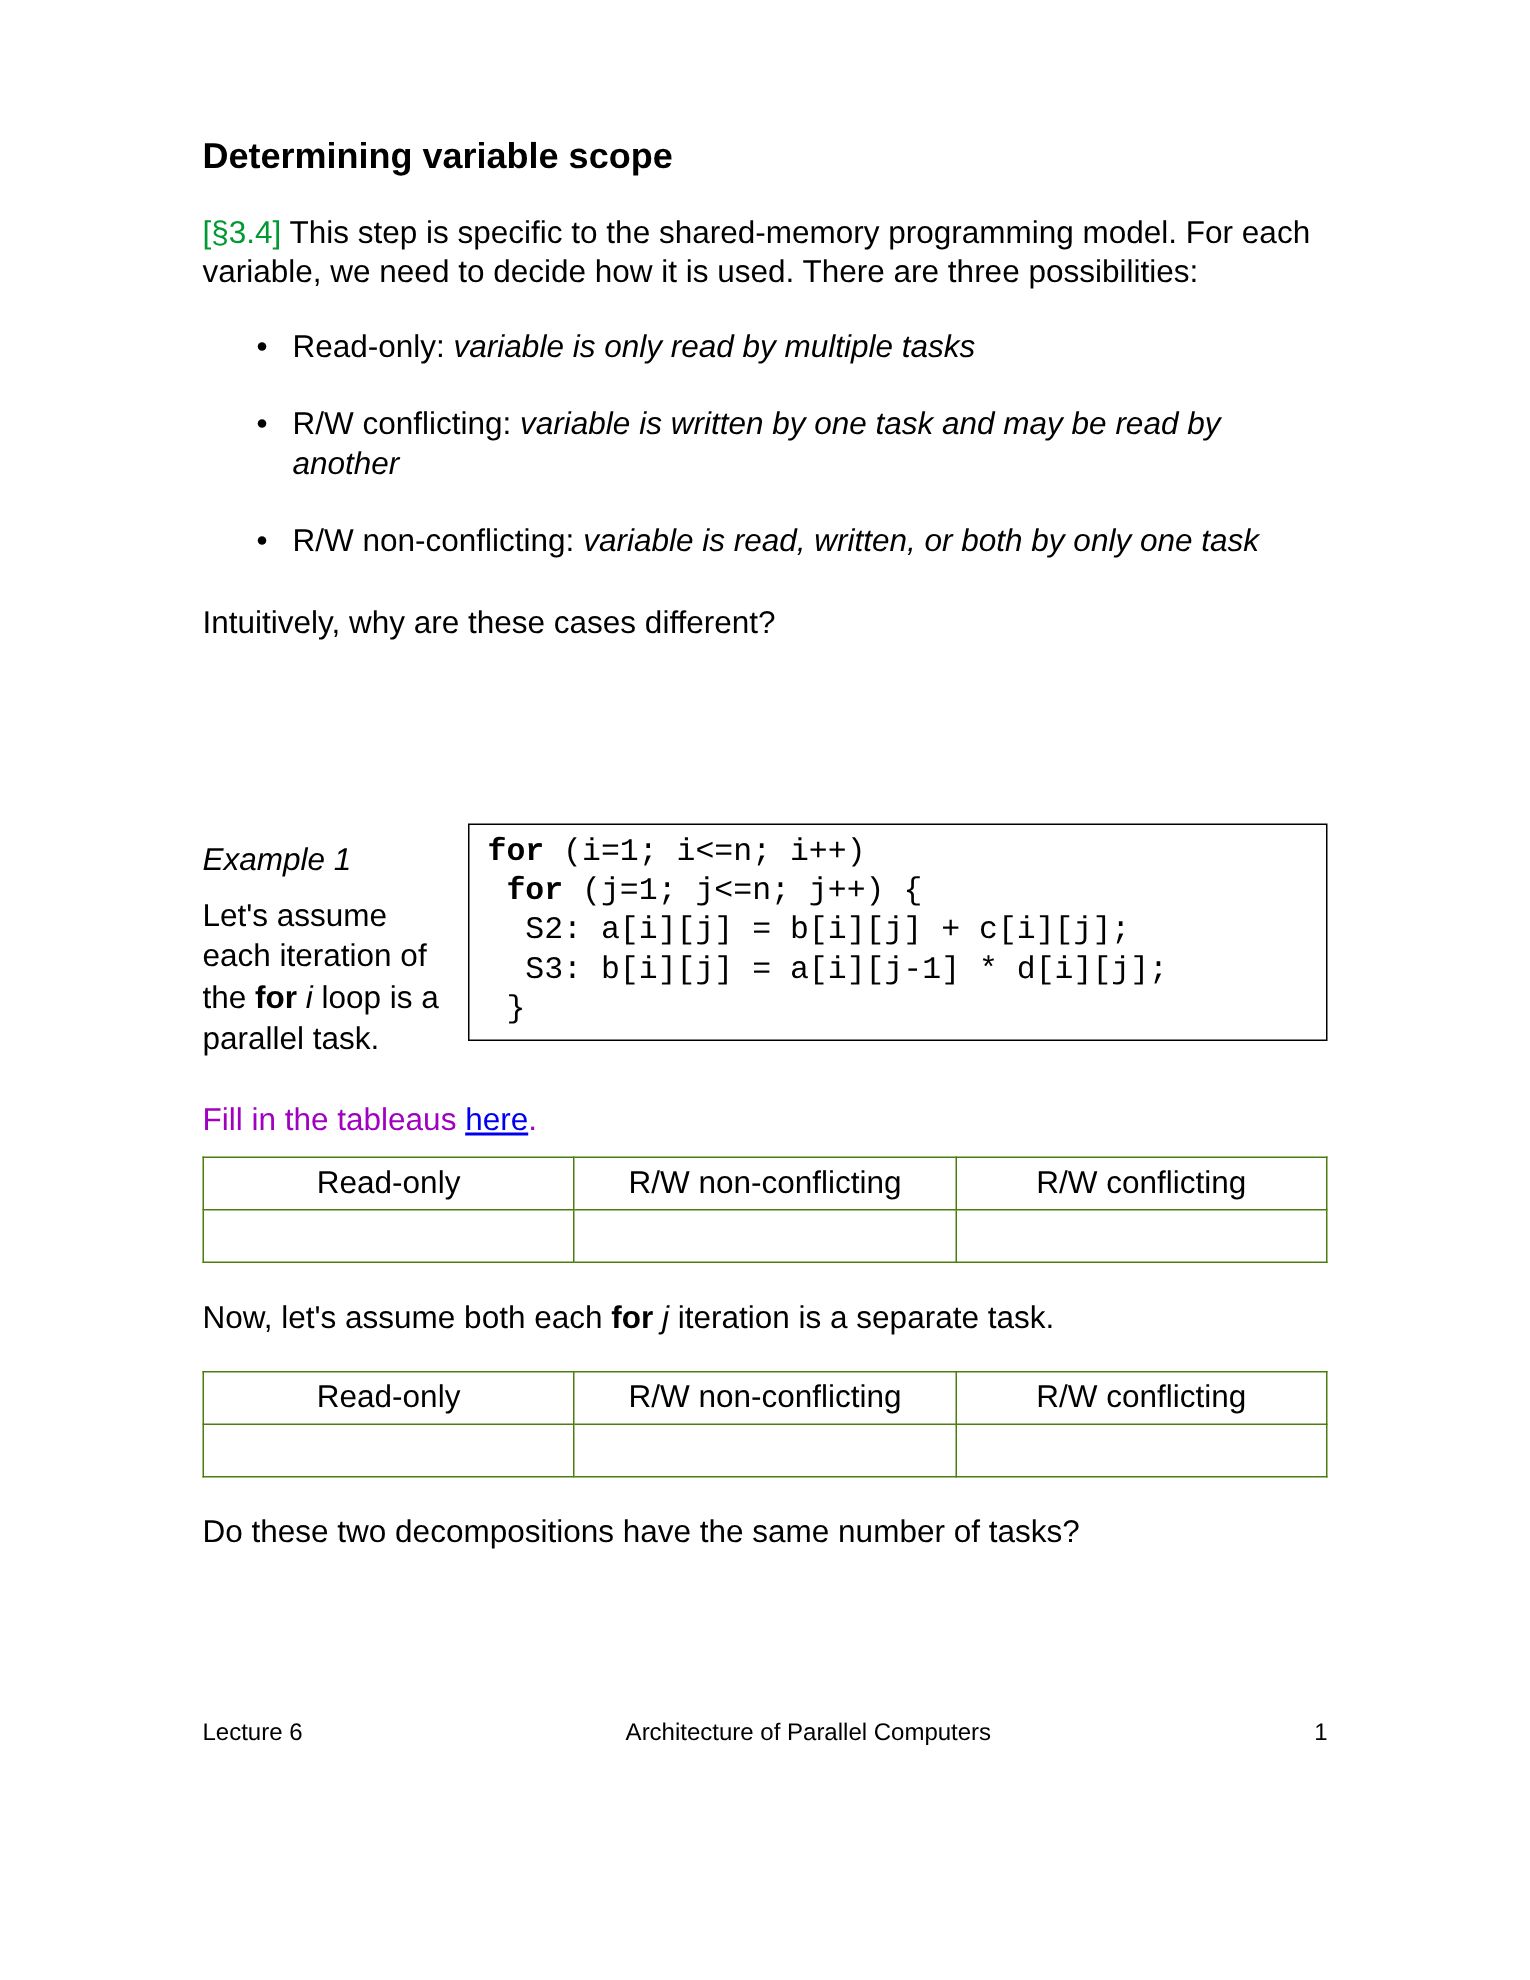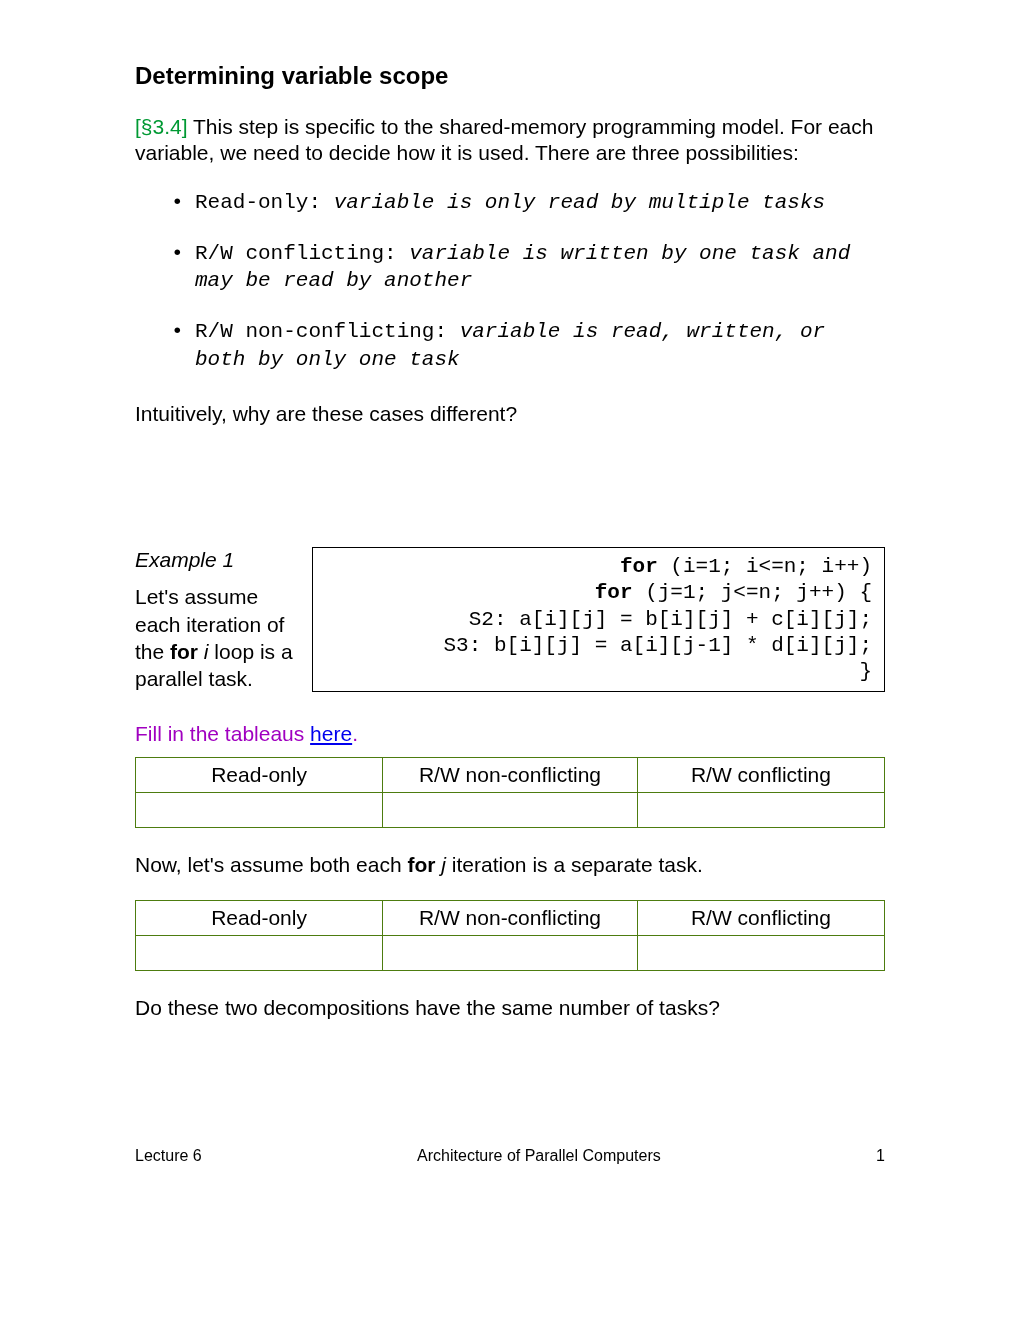--- a/index.html
+++ b/index.html
@@ -8,39 +8,38 @@
     background: #ffffff;
     font-family: Arial, Helvetica, sans-serif;
     font-size: 21px;
     color: #000000;
     width: 1020px;
     height: 1320px;
     box-sizing: border-box;
     position: relative;
   }
   .page {
-    padding: 62px 135px 0 135px;
+    padding: 91px 135px 0 135px;
   }
   h2 {
     font-size: 24px;
     font-weight: bold;
     margin: 0 0 24px 0;
   }
   .section-ref {
     color: #009933;
   }
   p {
     margin: 0 0 22px 0;
     line-height: 1.25;
   }
   ul {
     margin: 0 0 28px 0;
     padding: 0;
     list-style: none;
-    font-family: Liberation Mono, monospace;
   }
   ul li {
     margin: 0 0 24px 60px;
     text-indent: -24px;
     line-height: 1.3;
   }
   .bullet-dot {
     display: inline-block;
     width: 24px;
     text-indent: 0;
@@ -52,34 +51,33 @@
     gap: 12px;
     align-items: flex-start;
     margin-top: 120px;
   }
   .example-left {
     width: 165px;
     flex-shrink: 0;
   }
   .example-heading {
     font-style: italic;
-    margin: 0 0 10px 0;
+    margin: 12px 0 10px 0;
   }
   .example-text {
     line-height: 1.3;
   }
   .code-box {
     flex: 1;
     border: 1px solid #000;
     padding: 6px 12px;
     font-family: "Courier New", Courier, monospace;
     font-size: 21px;
     white-space: pre;
     line-height: 1.25;
-    text-align: right;
   }
   .purple { color: #a000c0; }
   .link { color: #0000ee; text-decoration: underline; }
   table {
     border-collapse: collapse;
     width: 100%;
     margin: 10px 0 24px 0;
   }
   th, td {
     border: 1px solid #4d7c0f;

